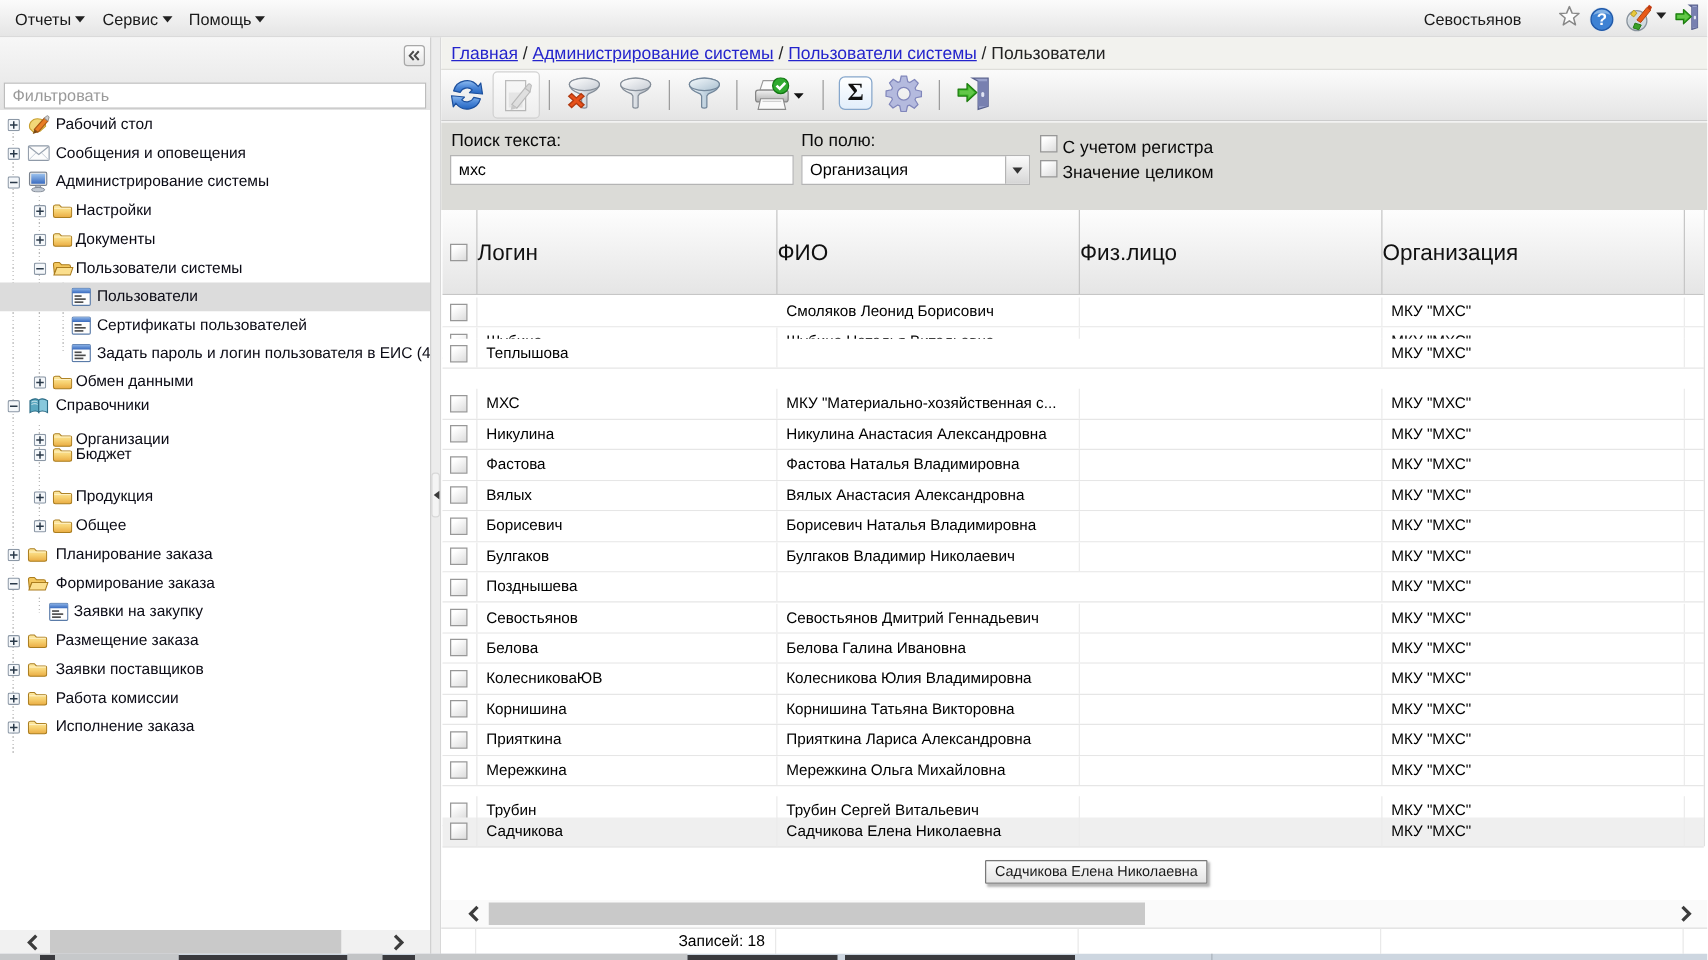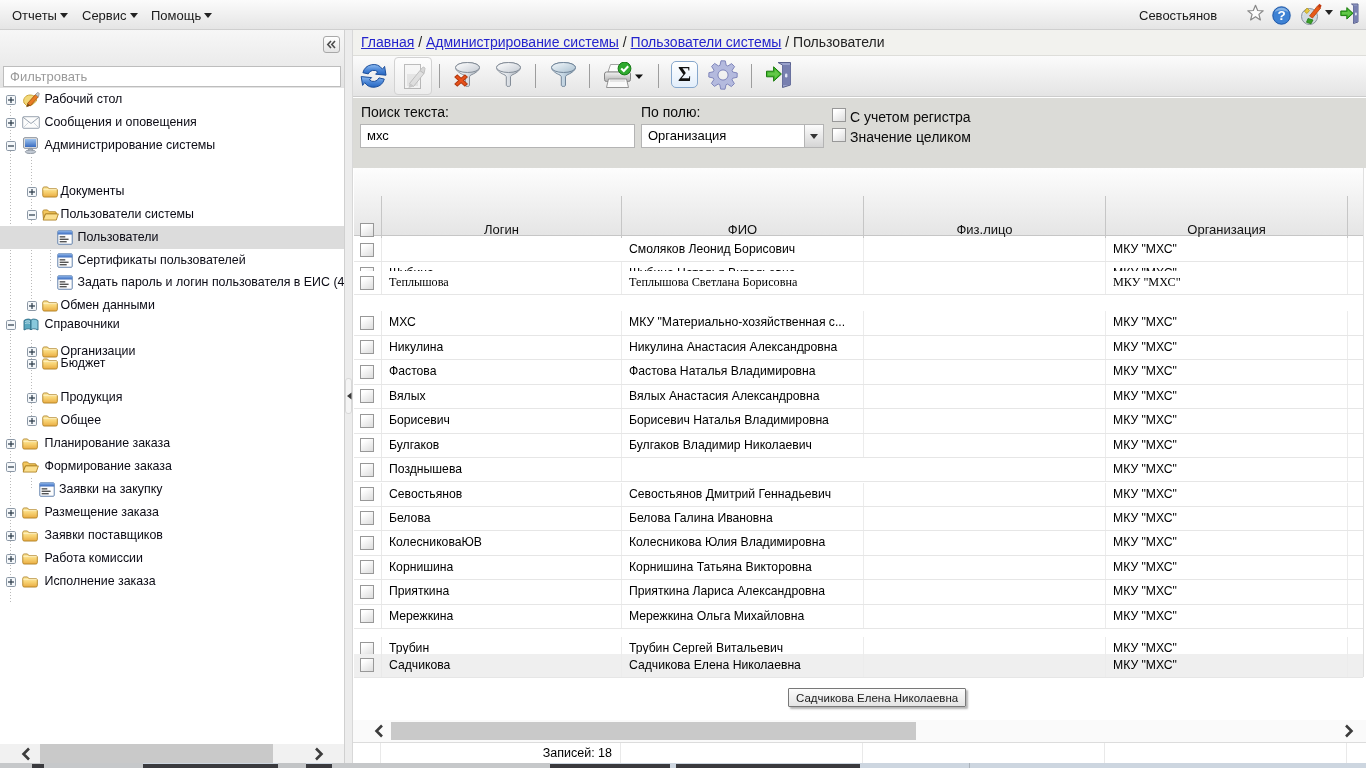--- a/index.html
+++ b/index.html
@@ -68,21 +68,21 @@
 #fieldsel .btn:after { content:''; position:absolute; left:5px; top:9px; width:0; height:0;
   border-left:4px solid transparent; border-right:4px solid transparent; border-top:5px solid #333;}
 .cb { position:absolute; width:14px; height:14px; border:1px solid #989898;
   background:linear-gradient(145deg,#ffffff 20%,#dcdcdc 100%); }
 
 
 #grid { position:absolute; left:0; top:138px; width:1013px; height:540px;}
 #ghead { position:absolute; left:1px; top:0; height:68px; width:1009px;
   background:linear-gradient(#fdfdfd,#e5e5e5); border-bottom:1px solid #c6c6c6; }
 .hcell { position:absolute; top:0; height:68px; border-right:1px solid #c6c6c6;
-  font-size:13px; color:#111; text-align:center; line-height:68px;margin-top:28px; }
+  font-size:18px; color:#111; line-height:68px; }
 .grow { position:absolute; left:1px; height:24.45px; border-bottom:1px solid #e6e6e6; width:1009px;
   font-size:12.2px; color:#000; background:#fff;}
 .grow div { position:absolute; top:0; height:23.45px; line-height:23.45px;
   border-right:1px solid #ececec; padding-left:7px; white-space:nowrap; overflow:hidden;}
 .grow div.cbc { border-right:1px solid #e9e9e9; }
 #gridredge { position:absolute; left:1010px; top:0; width:1px; height:509px; background:#e0e0e0; }
 
 #tooltip { position:absolute; left:435px; top:657.5px; height:19px; padding:0 7px;
   border:1px solid #787878; background:linear-gradient(#fcfcfc,#e4e4e4); border-radius:1px;
   font-size:11.5px; line-height:18px; color:#1a1a1a; box-shadow:2px 2px 2px rgba(90,90,90,0.45); }
@@ -183,20 +183,39 @@
     <stop offset="0" stop-color="#9cc2ee"></stop>
                 <stop offset="1" stop-color="#3a6cc0"></stop>
               </linearGradient>
             </defs>
   <rect x="1.6" y="0.7" width="13.8" height="10.6" rx="1.2" fill="#e8e8e8" stroke="#7a828e" stroke-width="0.9"></rect>
   <rect x="3" y="2" width="11" height="8" fill="url(#scr)"></rect>
   <path d="M7 11.3 H10 L11 13.5 H6 Z" fill="#b0b8c2" stroke="#828a96" stroke-width="0.7"></path>
   <ellipse cx="8.5" cy="14.8" rx="5.2" ry="1.8" fill="#c2cad4" stroke="#828a96" stroke-width="0.8"></ellipse>
           </svg>
           <span class="lbl" style="left:44.5px;">Администрирование системы</span>
+        </div>
+        <div class="trow" style="top:68.79px;">
+          <svg style="left:27px;top:7px;" width="10" height="10" viewBox="0 0 10 10">
+  <rect x="0.5" y="0.5" width="9" height="9" rx="1.2" fill="#f4f7fa" stroke="#8c98a6"></rect>
+  <rect x="2" y="4.4" width="6" height="1.2" fill="#2a3a4a"></rect>
+  <rect x="4.4" y="2" width="1.2" height="6" fill="#2a3a4a"></rect>
+          </svg>
+          <svg style="left:42px;top:5px;" width="16" height="13" viewBox="0 0 17 13">
+  <defs>
+              <linearGradient id="fg" x1="0" y1="0" x2="0" y2="1">
+    <stop offset="0" stop-color="#fdeba6"></stop>
+                <stop offset="0.5" stop-color="#f7d272"></stop>
+                <stop offset="1" stop-color="#e9ab42"></stop>
+              </linearGradient>
+            </defs>
+  <path d="M0.8 3.4 C0.8 2.4 1.5 1.7 2.4 1.7 H5.8 L7.6 3.6 H15 C15.8 3.6 16.3 4.2 16.3 4.9 V10.7 C16.3 11.7 15.6 12.4 14.6 12.4 H2.4 C1.5 12.4 0.8 11.7 0.8 10.7 Z" fill="url(#fg)" stroke="#ab7d1e" stroke-width="0.9"></path>
+  <path d="M1.4 4.5 H15.7" stroke="#fff3c8" stroke-width="1" opacity="0.9"></path>
+          </svg>
+          <span class="lbl" style="left:60.5px;">Настройки</span>
         </div>
         <div class="trow" style="top:91.72px;">
           <svg style="left:27px;top:7px;" width="10" height="10" viewBox="0 0 10 10">
   <rect x="0.5" y="0.5" width="9" height="9" rx="1.2" fill="#f4f7fa" stroke="#8c98a6"></rect>
   <rect x="2" y="4.4" width="6" height="1.2" fill="#2a3a4a"></rect>
   <rect x="4.4" y="2" width="1.2" height="6" fill="#2a3a4a"></rect>
           </svg>
           <svg style="left:42px;top:5px;" width="16" height="13" viewBox="0 0 17 13">
   <defs>
               <linearGradient id="fg" x1="0" y1="0" x2="0" y2="1">
@@ -642,26 +661,25 @@
   </div>
         <div class="grow" style="top:94.45px;">
     <div class="cbc" style="left:0;width:28px;">
             <span class="cb" style="left:6px;top:4.5px;"></span>
           </div>
     <div style="left:28px;width:240px;">Шубина</div>
     <div style="left:268px;width:242px;">Шубина Наталья Витальевна</div>
     <div style="left:510px;width:242px;"></div>
     <div style="left:752px;width:242px;">МКУ "МХС"</div>
   </div>
-        <div class="grow" style="top:103px;font-family:Liberation Serif, serif;">
+        <div class="grow" style="top:103px;">
     <div class="cbc" style="left:0;width:28px;">
             <span class="cb" style="left:6px;top:4.5px;"></span>
           </div>
     <div style="left:28px;width:240px;">Теплышова</div>
-    <div style="left:268px;width:242px;">Теплышова Светлана Борисовна</div>
     <div style="left:510px;width:242px;"></div>
     <div style="left:752px;width:242px;">МКУ "МХС"</div>
   </div>
         <div class="grow" style="top:143.35px;">
     <div class="cbc" style="left:0;width:28px;">
             <span class="cb" style="left:6px;top:4.5px;"></span>
           </div>
     <div style="left:28px;width:240px;">МХС</div>
     <div style="left:268px;width:242px;">МКУ "Материально-хозяйственная с...</div>
     <div style="left:510px;width:242px;"></div>

